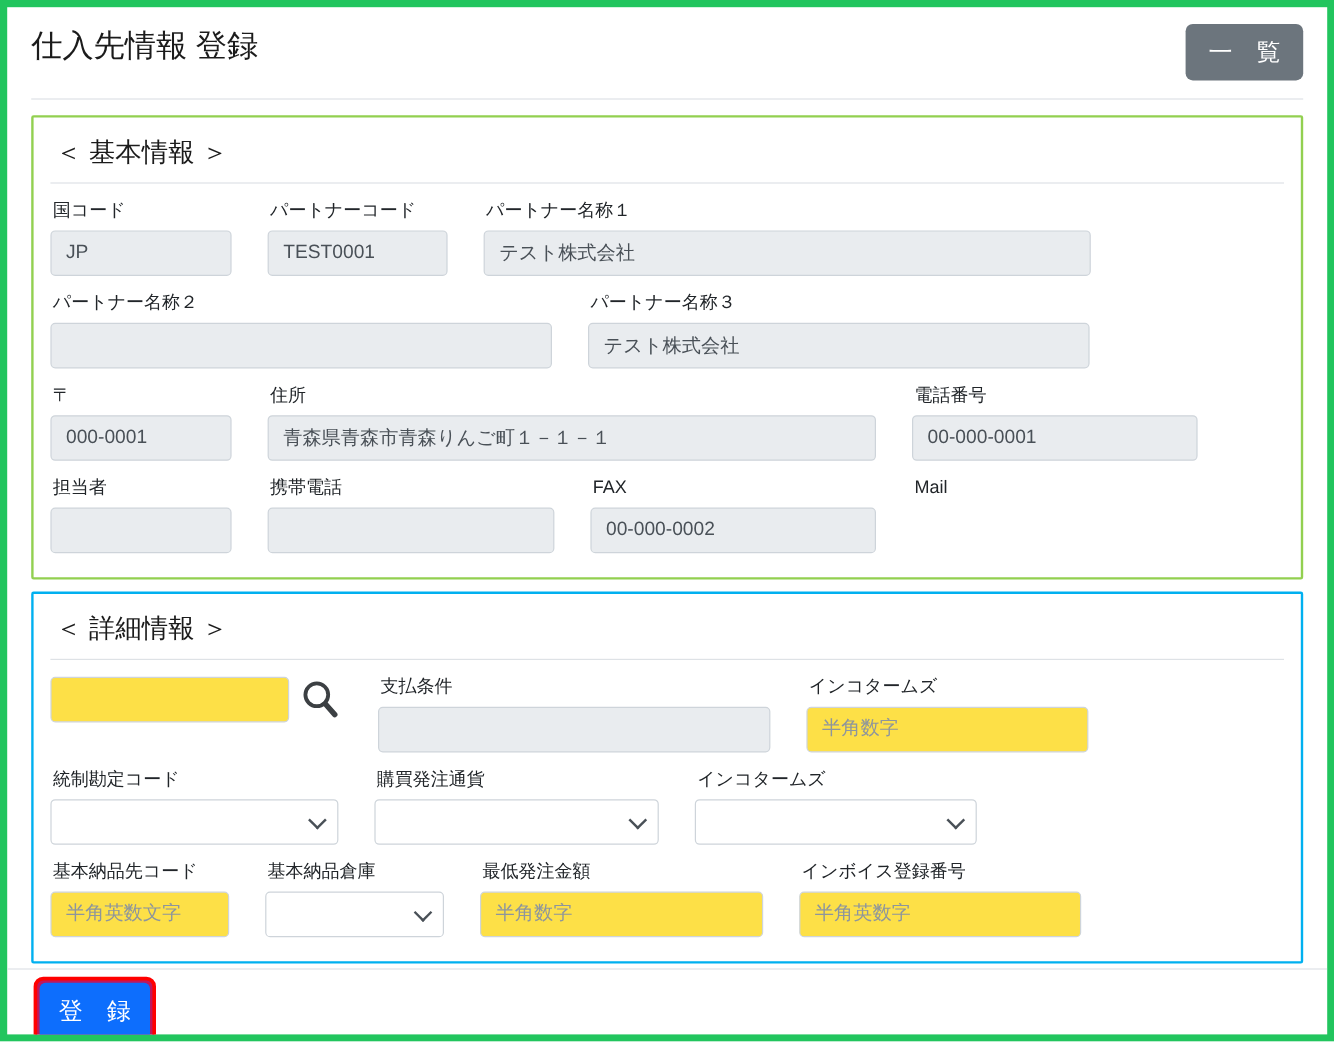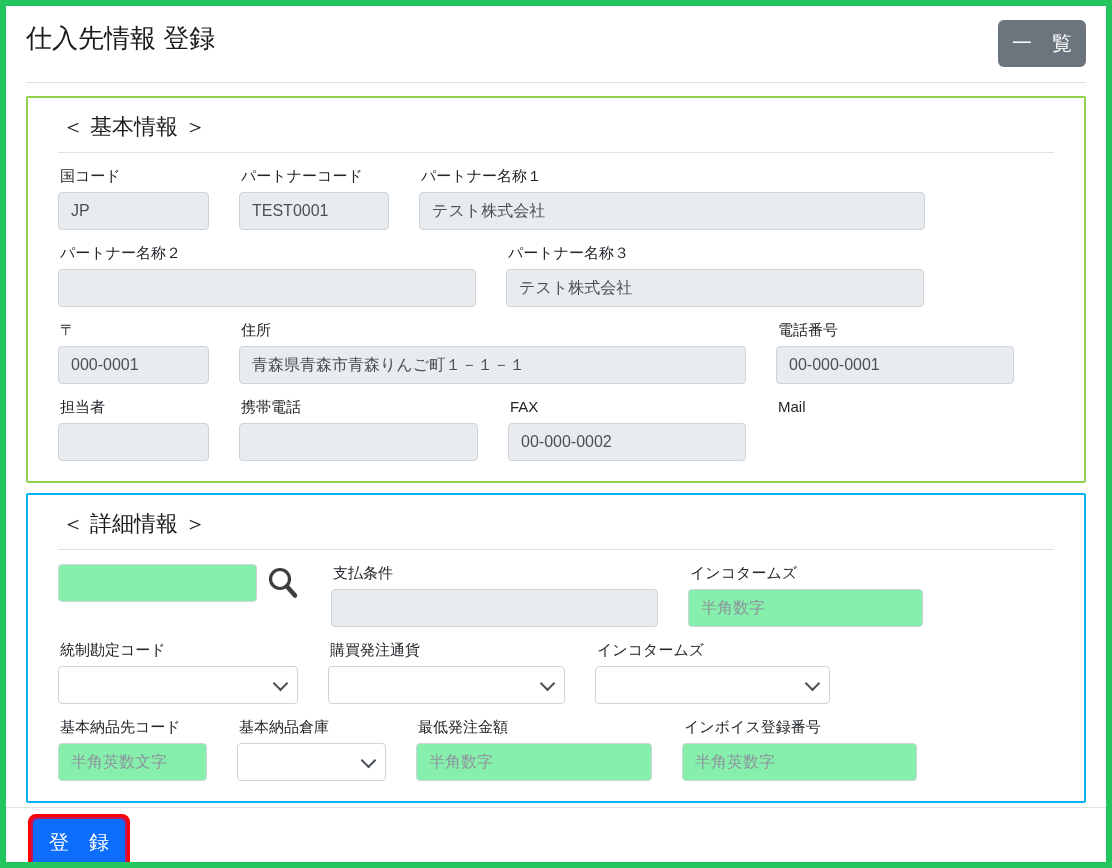--- a/index.html
+++ b/index.html
@@ -6,41 +6,41 @@
   body{font-family:"Liberation Sans","DejaVu Sans",sans-serif;color:#212529;}
   .page{
     width:1112px;height:868px;box-sizing:border-box;
     border:6px solid #22c55e;background:#fff;
     padding:0 20px;position:relative;overflow:hidden;
   }
   
   .header{display:flex;justify-content:space-between;align-items:flex-start;padding-top:12px;}
   .page-title{font-size:26px;line-height:40px;color:#1b1b1b;font-weight:400;}
   .list-btn{
-    width:88px;height:47px;background:#6c757d;color:#fff;border:none;border-radius:6px;
+    width:98px;height:47px;background:#6c757d;color:#fff;border:none;border-radius:6px;
     font-size:20px;font-family:Liberation Serif, serif;cursor:pointer;margin-top:2px;
   }
   hr.divider{border:none;border-top:1px solid #dee2e6;margin:15px 0 13px;}
   hr.footer-divider{border:none;border-top:1px solid #dee2e6;margin:4px -20px 4px -20px;}
 
   
-  .section{border:2px solid;border-radius:2px;padding:12px 30px 20px;box-sizing:border-box;background:#fff;}
+  .section{border:2px solid;border-radius:2px;padding:12px 14px 20px;box-sizing:border-box;background:#fff;}
   .section-basic{border-color:#92d050;}
   .section-detail{border-color:#00b0f0;margin-top:10px;}
   .section-title{font-size:22px;line-height:30px;margin:2px 0 10px 4px;font-weight:400;color:#1b1b1b;}
   .section hr{border:none;border-top:1px solid #dee2e6;margin:0 0 11px;}
 
   
   .frow{display:flex;gap:30px;margin-top:14px;align-items:flex-start;}
   .frow:first-of-type{margin-top:0;}
   .field{flex:0 0 auto;}
   .flabel{font-size:15px;line-height:18px;margin:0 0 7px 2px;color:#212529;}
   .ctl{
     height:38px;box-sizing:border-box;width:100%;
-    border:1px solid #ced4da;border-radius:4px;background:#86efac;
+    border:1px solid #ced4da;border-radius:4px;background:#fde047;
     font-size:16px;font-family:inherit;color:#495057;padding:0 12px;outline:none;
   }
   .ctl.ro{background:#e9ecef;}
   .ctl::placeholder{color:#8d959d;opacity:1;}
   .inline-ctl{display:flex;align-items:center;}
   .search-icon-btn{background:none;border:none;padding:0;margin-left:8px;cursor:pointer;line-height:0;}
 
   
   .select-wrap{position:relative;}
   .select-wrap select{

